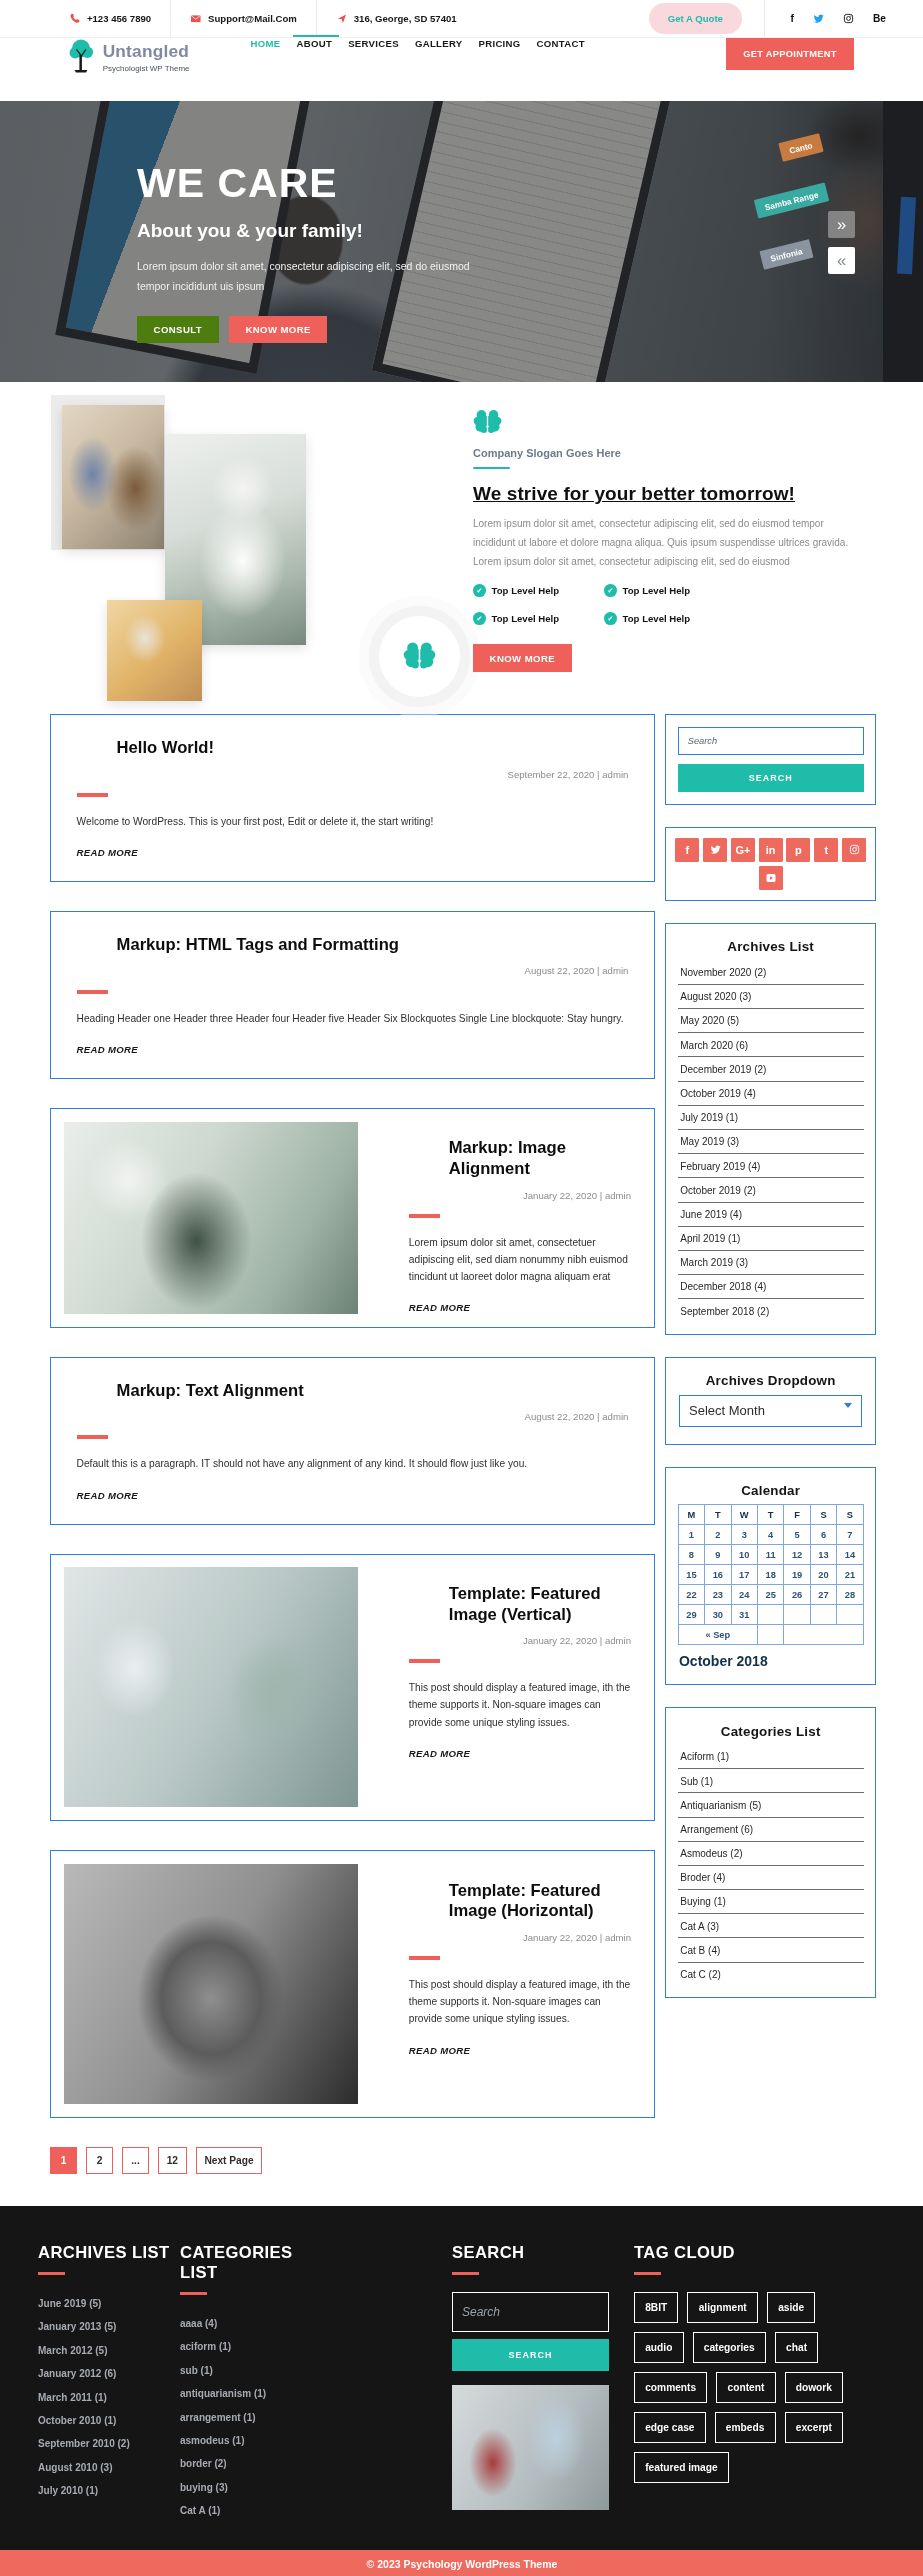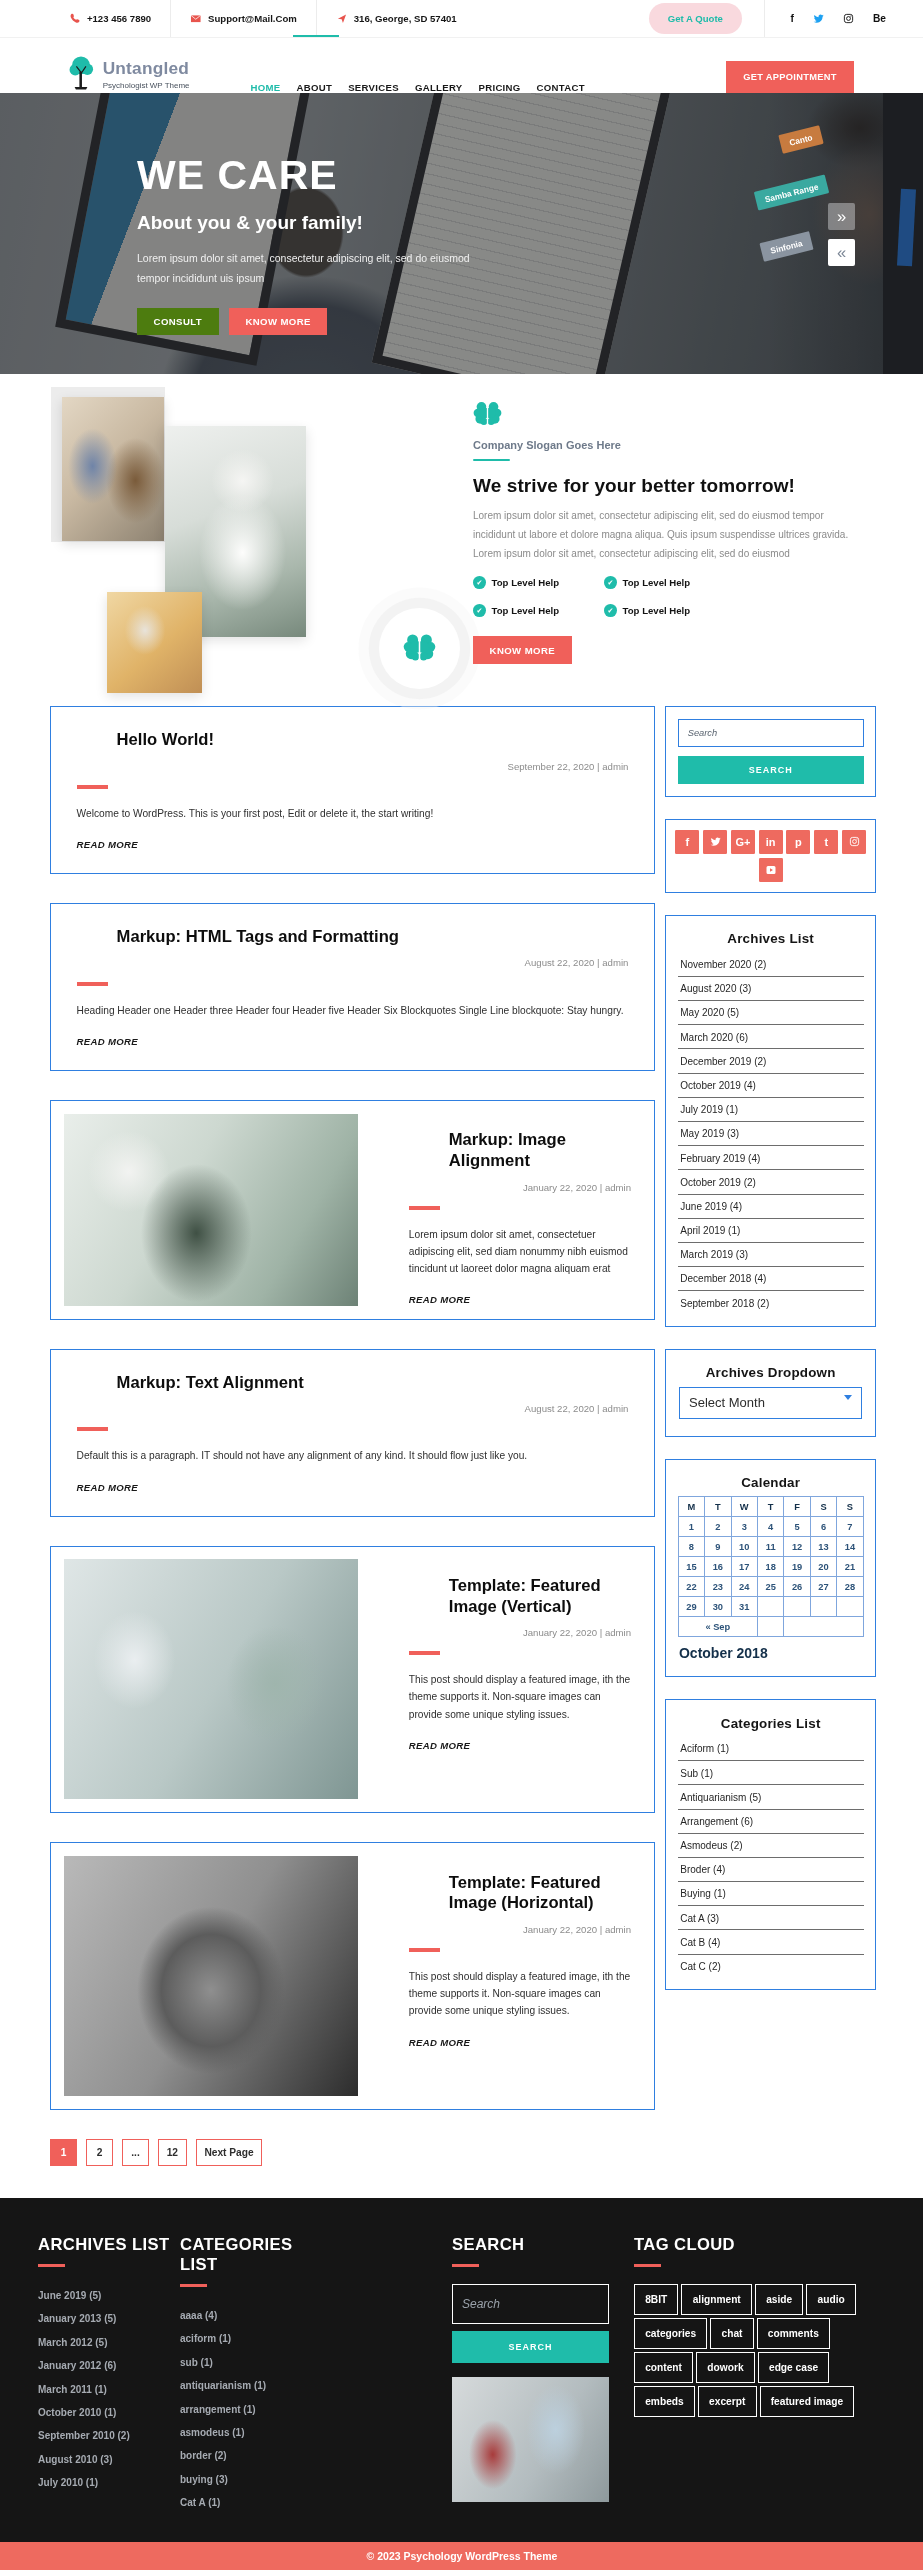--- a/index.html
+++ b/index.html
@@ -13,21 +13,21 @@
   .tb-item{display:flex;align-items:center;gap:6.4px;padding:0 19px;height:100%;font-size:9.6px;font-weight:700;color:#161616;}
   .tb-item.b{border-right:0.6px solid #ececec;}
   .tb-item:first-child{padding-left:0;}
   .tb-ico{display:inline-flex;width:11.5px;height:11.5px;}
   .tb-teal-tick{position:absolute;left:293px;bottom:0;width:46px;height:1.9px;background:#1fbcaa;}
   .quote-pill{margin-left:auto;background:#f9d9de;color:#1fbcaa;font-weight:700;font-size:9.6px;padding:9.6px 19px;border-radius:18px;}
   .tb-social{display:flex;align-items:center;gap:19px;height:100%;margin-left:22px;padding:0 38px 0 25.6px;border-left:0.6px solid #ececec;font-weight:700;font-size:10.2px;color:#111;}
   .tb-social .soc{display:inline-flex;align-items:center;}
 
   
-  .header{height:56px;display:flex;align-items:flex-end;padding:0 70px 0 67px;background:#fff;border-top:0.6px solid #f1f1f1;}
+  .header{height:64px;display:flex;align-items:flex-start;padding:0 70px 0 67px;background:#fff;border-top:0.6px solid #f1f1f1;}
   .brand{display:flex;align-items:center;gap:7.7px;}
   .brand-txt .bt1{font-size:17.3px;font-weight:700;color:#7f8aa0;letter-spacing:0.2px;}
   .brand-txt .bt2{font-size:8px;color:#49525e;margin-top:1.9px;}
   .nav{display:flex;gap:16px;margin-left:61px;}
   .nav-link{font-size:9.6px;font-weight:700;letter-spacing:0.3px;color:#191919;}
   .nav-link.active{color:#1fbcaa;}
   .cta-btn{margin-left:auto;background:#f0605a;color:#fff;font-weight:800;font-size:9.3px;letter-spacing:0.3px;padding:11px 17.3px;border:none;cursor:pointer;}
 
   
   .hero{height:281px;position:relative;overflow:hidden;background:#5a6165;}
@@ -74,21 +74,21 @@
      radial-gradient(58px 77px at 55% 60%,#fdfdfc 0%,rgba(0,0,0,0) 75%),
      linear-gradient(160deg,#eef0ee 0%,#d7ddd8 40%,#a9b7ac 72%,#77897c);}
   .img-elder-couple{left:107px;top:218px;width:95px;height:101px;background:
      radial-gradient(29px 35px at 40% 38%,#e8e3da 0%,rgba(0,0,0,0) 70%),
      linear-gradient(140deg,#f0d7a3,#e0b368 55%,#c08f55);}
   .ripple{position:absolute;left:379px;top:234px;width:81px;height:81px;border-radius:50%;background:#fff;
      box-shadow:0 0 0 10.2px rgba(238,238,238,.6),0 0 0 20.5px rgba(244,244,244,.4);display:flex;align-items:center;justify-content:center;}
   .about-text{position:absolute;left:473px;top:25.6px;width:387px;}
   .slogan{font-size:11px;font-weight:600;color:#6e7a8a;margin-top:10.2px;}
   .slogan-bar{width:37px;height:1.9px;background:#1fbcaa;border-radius:1.3px;margin-top:8.3px;}
-  .about-h{font-size:19px;font-weight:800;color:#101010;margin-top:14px;letter-spacing:0.1px;}
+  .about-h{font-size:19px;font-weight:800;color:#101010;margin-top:14px;letter-spacing:0.1px;text-decoration:underline;}
   .about-p{font-size:10px;line-height:1.88;color:#8b8b8b;margin-top:10.2px;}
   .features{display:grid;grid-template-columns:131px 131px;row-gap:15.3px;margin-top:12.8px;}
   .feature{display:flex;align-items:center;gap:5.8px;font-size:9.6px;font-weight:800;color:#141414;}
   .check{width:12.8px;height:12.8px;border-radius:50%;background:#1fbcaa;color:#fff;font-size:7px;display:inline-flex;align-items:center;justify-content:center;font-family:"DejaVu Sans",sans-serif;flex:none;}
   .about-btn{margin-top:19px;}
 
   
   .content{display:flex;gap:10.2px;padding:3.2px 48px 32px 50px;background:#fff;align-items:flex-start;}
   .main-col{width:605px;flex:none;}
   .post-card{border:1.3px solid #2f7fe0;background:#fff;padding:23px 25.6px;margin-bottom:29px;}
@@ -151,21 +151,21 @@
   .f-bar{width:27px;height:2.6px;background:#f0605a;margin-top:9.6px;}
   .f-list{list-style:none;margin:16.6px 0 0;padding:0;}
   .f-list a{display:block;font-size:10px;color:#a6abb2;padding:6.4px 0 6px;font-weight:600;}
   .f-search input{width:100%;background:transparent;border:0.6px solid #fff;color:#cfd3d8;padding:12px 9px;font-size:12px;font-style:italic;outline:none;margin-top:16.6px;font-family:"Liberation Sans",sans-serif;}
   .f-search input::placeholder{color:#9aa2ab;font-style:italic;}
   .f-sbtn{width:100%;margin-top:7.7px;background:#1fbcaa;color:#fff;border:none;height:32px;font-weight:800;font-size:9px;letter-spacing:1px;cursor:pointer;}
   .f-photo{margin-top:14px;width:157px;height:125px;background:
      radial-gradient(35px 51px at 26% 62%,#a83b3b 0%,rgba(0,0,0,0) 68%),
      radial-gradient(42px 64px at 66% 42%,#bcd0de 0%,rgba(0,0,0,0) 70%),
      linear-gradient(120deg,#d6dadb,#b3bcbf 60%,#8e999c);}
-  .tags{display:flex;flex-wrap:wrap;gap:3px;margin-top:16.6px;}
+  .tags{display:flex;flex-wrap:wrap;gap:9px;margin-top:16.6px;}
   .tag{border:0.6px solid #fff;color:#fff;padding:9px 10.2px;font-size:10.2px;font-weight:600;cursor:pointer;}
   .bottombar{height:28px;background:#ee6a5f;display:flex;align-items:center;justify-content:center;color:#fff;font-size:10.5px;font-weight:600;}
 </style>
 </head>
 <body>
 
 <div class="topbar">
   <div class="tb-left">
     <div class="tb-item b">
       <span class="tb-ico">

